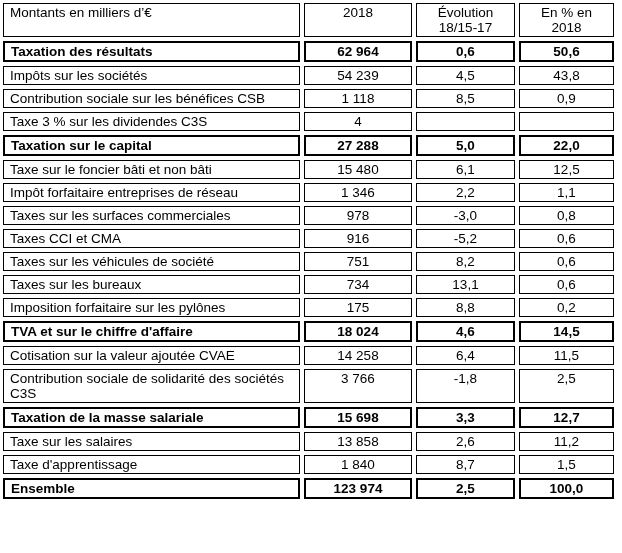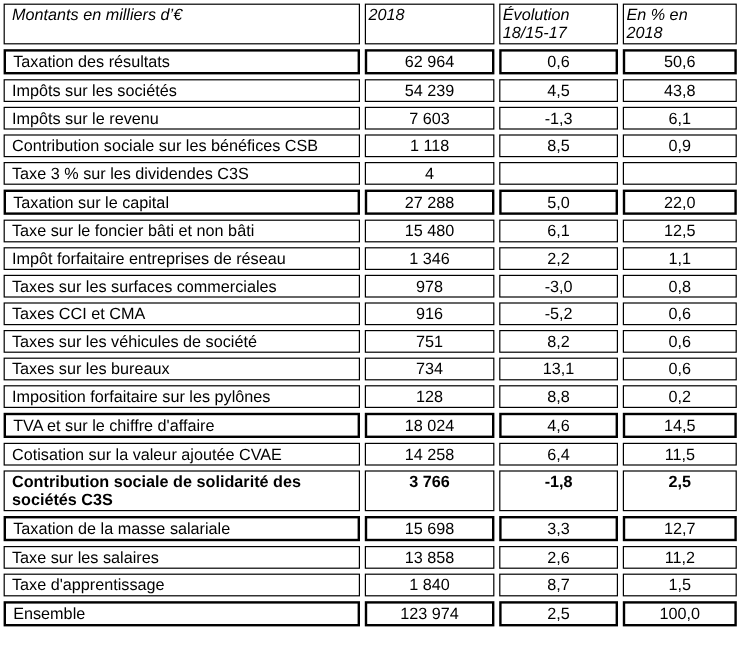--- a/index.html
+++ b/index.html
@@ -26,32 +26,30 @@
     padding: 1px 6px;
     vertical-align: middle;
     overflow: hidden;
     background: #ffffff;
   }
   td.num { text-align: center; padding: 1px 2px; }
   tr.header td {
     height: 19px;
     vertical-align: top;
     white-space: pre-line;
-    font-style: italic;
   }
-  tr.header td.num { text-align: left; }
+  tr.header td.num { text-align: center; }
   tr.section td {
     border-width: 2px;
-    font-weight: normal;
+    font-weight: bold;
     margin-left: 48px;
   }
   tr.tall td {
     height: 34px;
     vertical-align: top;
-    font-weight: bold;
   }
 </style>
 </head>
 <body>
 
 <table class="taxtable">
   <colgroup>
     <col style="width:297px">
     <col style="width:108px">
     <col style="width:99px">
@@ -71,26 +69,20 @@
       <td>Taxation des résultats</td>
       <td class="num">62 964</td>
       <td class="num">0,6</td>
       <td class="num">50,6</td>
     </tr>
     <tr>
       <td>Impôts sur les sociétés</td>
       <td class="num">54 239</td>
       <td class="num">4,5</td>
       <td class="num">43,8</td>
-    </tr>
-    <tr>
-      <td>Impôts sur le revenu</td>
-      <td class="num">7 603</td>
-      <td class="num">-1,3</td>
-      <td class="num">6,1</td>
     </tr>
     <tr>
       <td>Contribution sociale sur les bénéfices CSB</td>
       <td class="num">1 118</td>
       <td class="num">8,5</td>
       <td class="num">0,9</td>
     </tr>
     <tr>
       <td>Taxe 3 % sur les dividendes C3S</td>
       <td class="num">4</td>
@@ -135,21 +127,21 @@
       <td class="num">0,6</td>
     </tr>
     <tr>
       <td>Taxes sur les bureaux</td>
       <td class="num">734</td>
       <td class="num">13,1</td>
       <td class="num">0,6</td>
     </tr>
     <tr>
       <td>Imposition forfaitaire sur les pylônes</td>
-      <td class="num">128</td>
+      <td class="num">175</td>
       <td class="num">8,8</td>
       <td class="num">0,2</td>
     </tr>
 
     <tr class="section">
       <td>TVA et sur le chiffre d'affaire</td>
       <td class="num">18 024</td>
       <td class="num">4,6</td>
       <td class="num">14,5</td>
     </tr>

